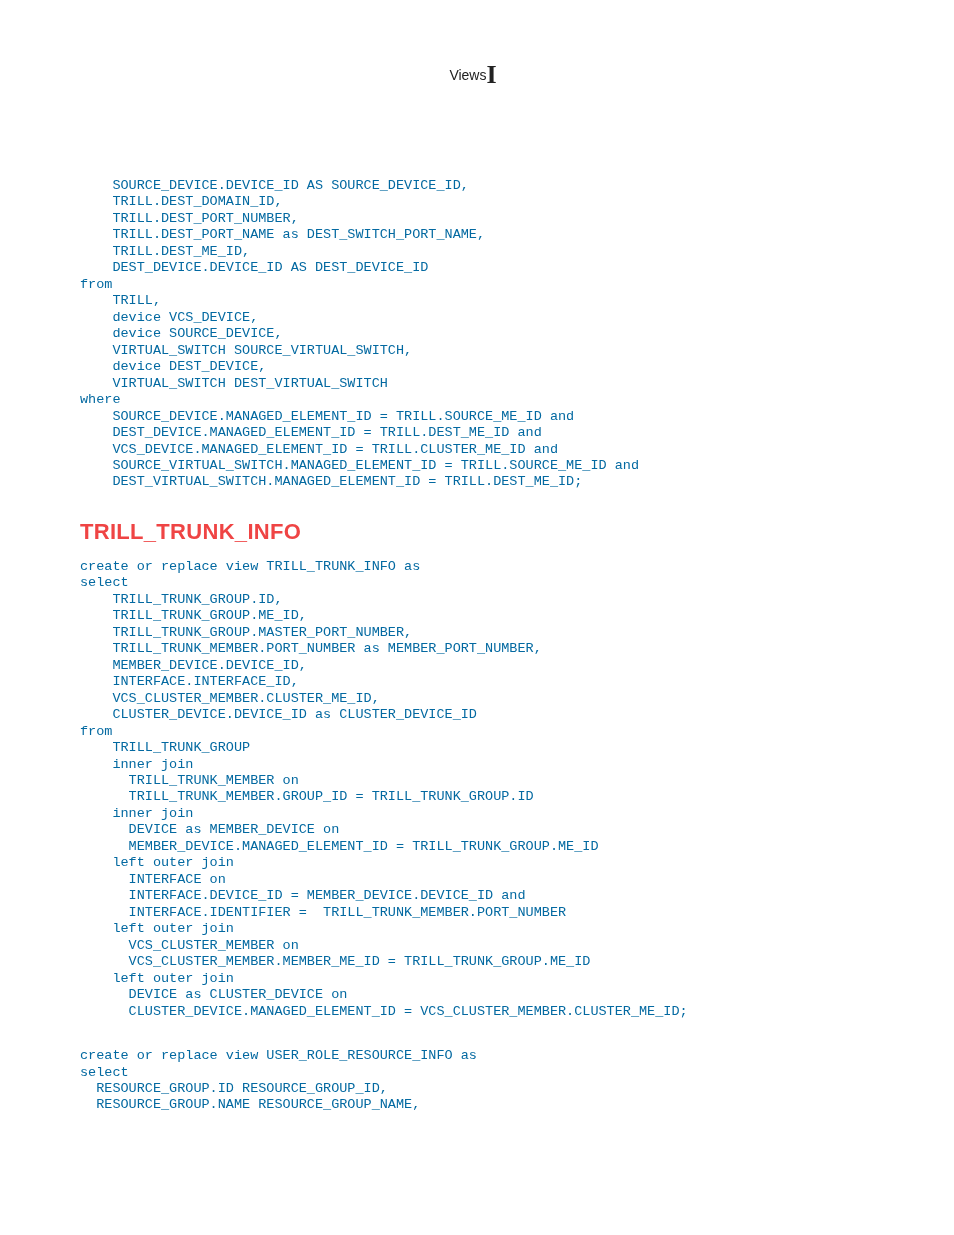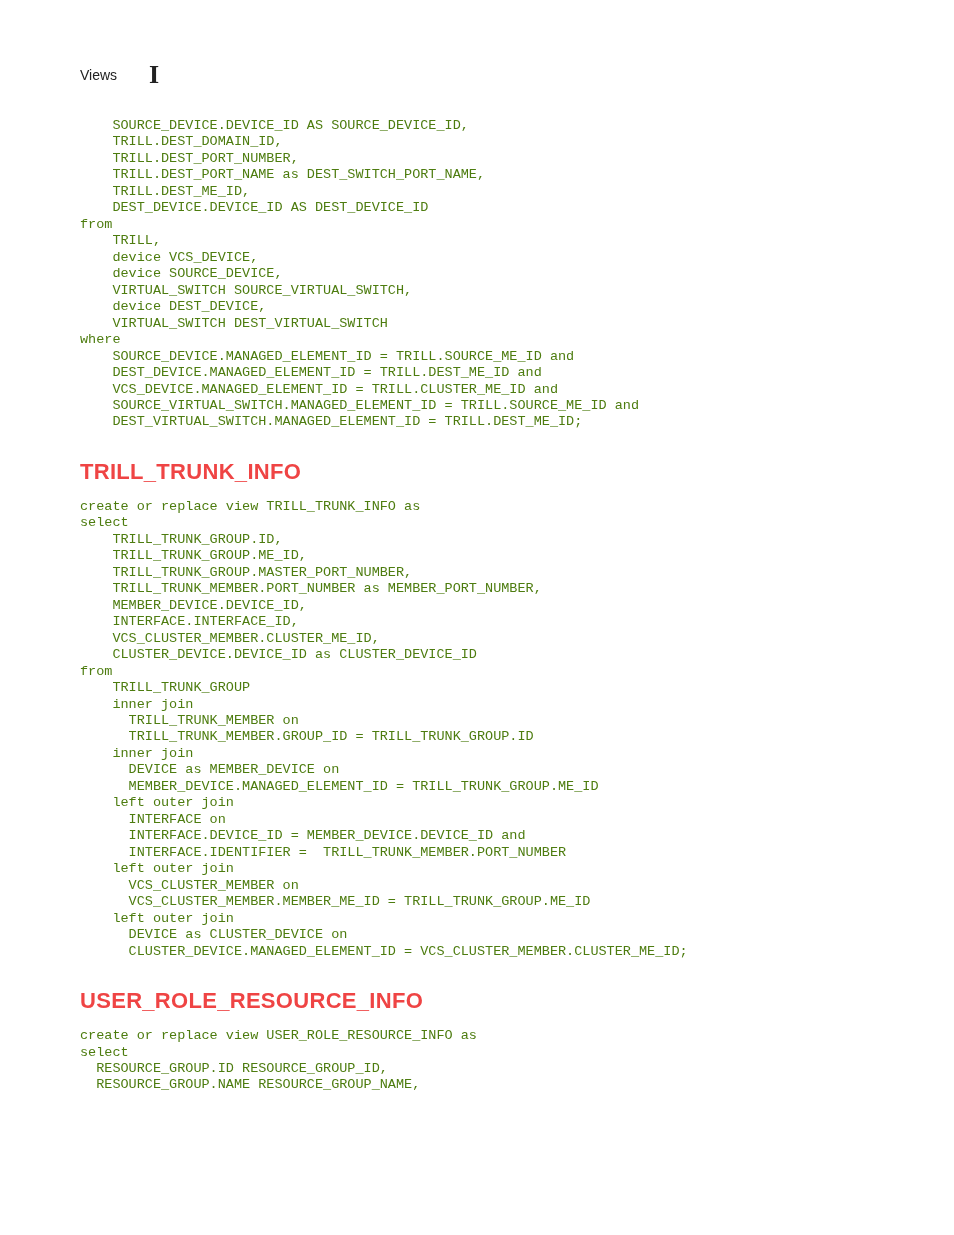--- a/index.html
+++ b/index.html
@@ -8,41 +8,40 @@
     background: #ffffff;
     font-family: Arial, Helvetica, sans-serif;
     width: 954px;
   }
   .page {
     padding: 60px 80px 80px 80px;
     box-sizing: border-box;
   }
   .header {
     display: flex;
-    justify-content: flex-start;
+    justify-content: center;
     align-items: center;
-    gap: 32px;
-    margin-bottom: 28px;
+    margin-bottom: 88px;
     padding-right: 8px;
   }
   .header-title {
     font-size: 14px;
     color: #222;
   }
   .header-letter {
     font-family: Georgia, "Times New Roman", serif;
     font-size: 26px;
     font-weight: bold;
     color: #222;
   }
   .code-block {
     font-family: "Courier New", Courier, monospace;
     font-size: 13.5px;
     line-height: 1.22;
-    color: #4d7c0f;
+    color: #0369a1;
     white-space: pre;
     margin: 0 0 28px 0;
   }
   .section-heading {
     font-family: Arial, Helvetica, sans-serif;
     font-weight: bold;
     font-size: 22px;
     color: #ef4444;
     margin: 0 0 14px 0;
     letter-spacing: 0.3px;
@@ -102,20 +101,19 @@
       INTERFACE on
       INTERFACE.DEVICE_ID = MEMBER_DEVICE.DEVICE_ID and
       INTERFACE.IDENTIFIER =  TRILL_TRUNK_MEMBER.PORT_NUMBER
     left outer join
       VCS_CLUSTER_MEMBER on
       VCS_CLUSTER_MEMBER.MEMBER_ME_ID = TRILL_TRUNK_GROUP.ME_ID
     left outer join
       DEVICE as CLUSTER_DEVICE on
       CLUSTER_DEVICE.MANAGED_ELEMENT_ID = VCS_CLUSTER_MEMBER.CLUSTER_ME_ID;</pre>
 
-  <h2 class="section-heading">USER_ROLE_RESOURCE_INFO</h2>
 
   <pre class="code-block">create or replace view USER_ROLE_RESOURCE_INFO as
 select
   RESOURCE_GROUP.ID RESOURCE_GROUP_ID,
   RESOURCE_GROUP.NAME RESOURCE_GROUP_NAME,</pre>
 
 </div>
 
 </body></html>

